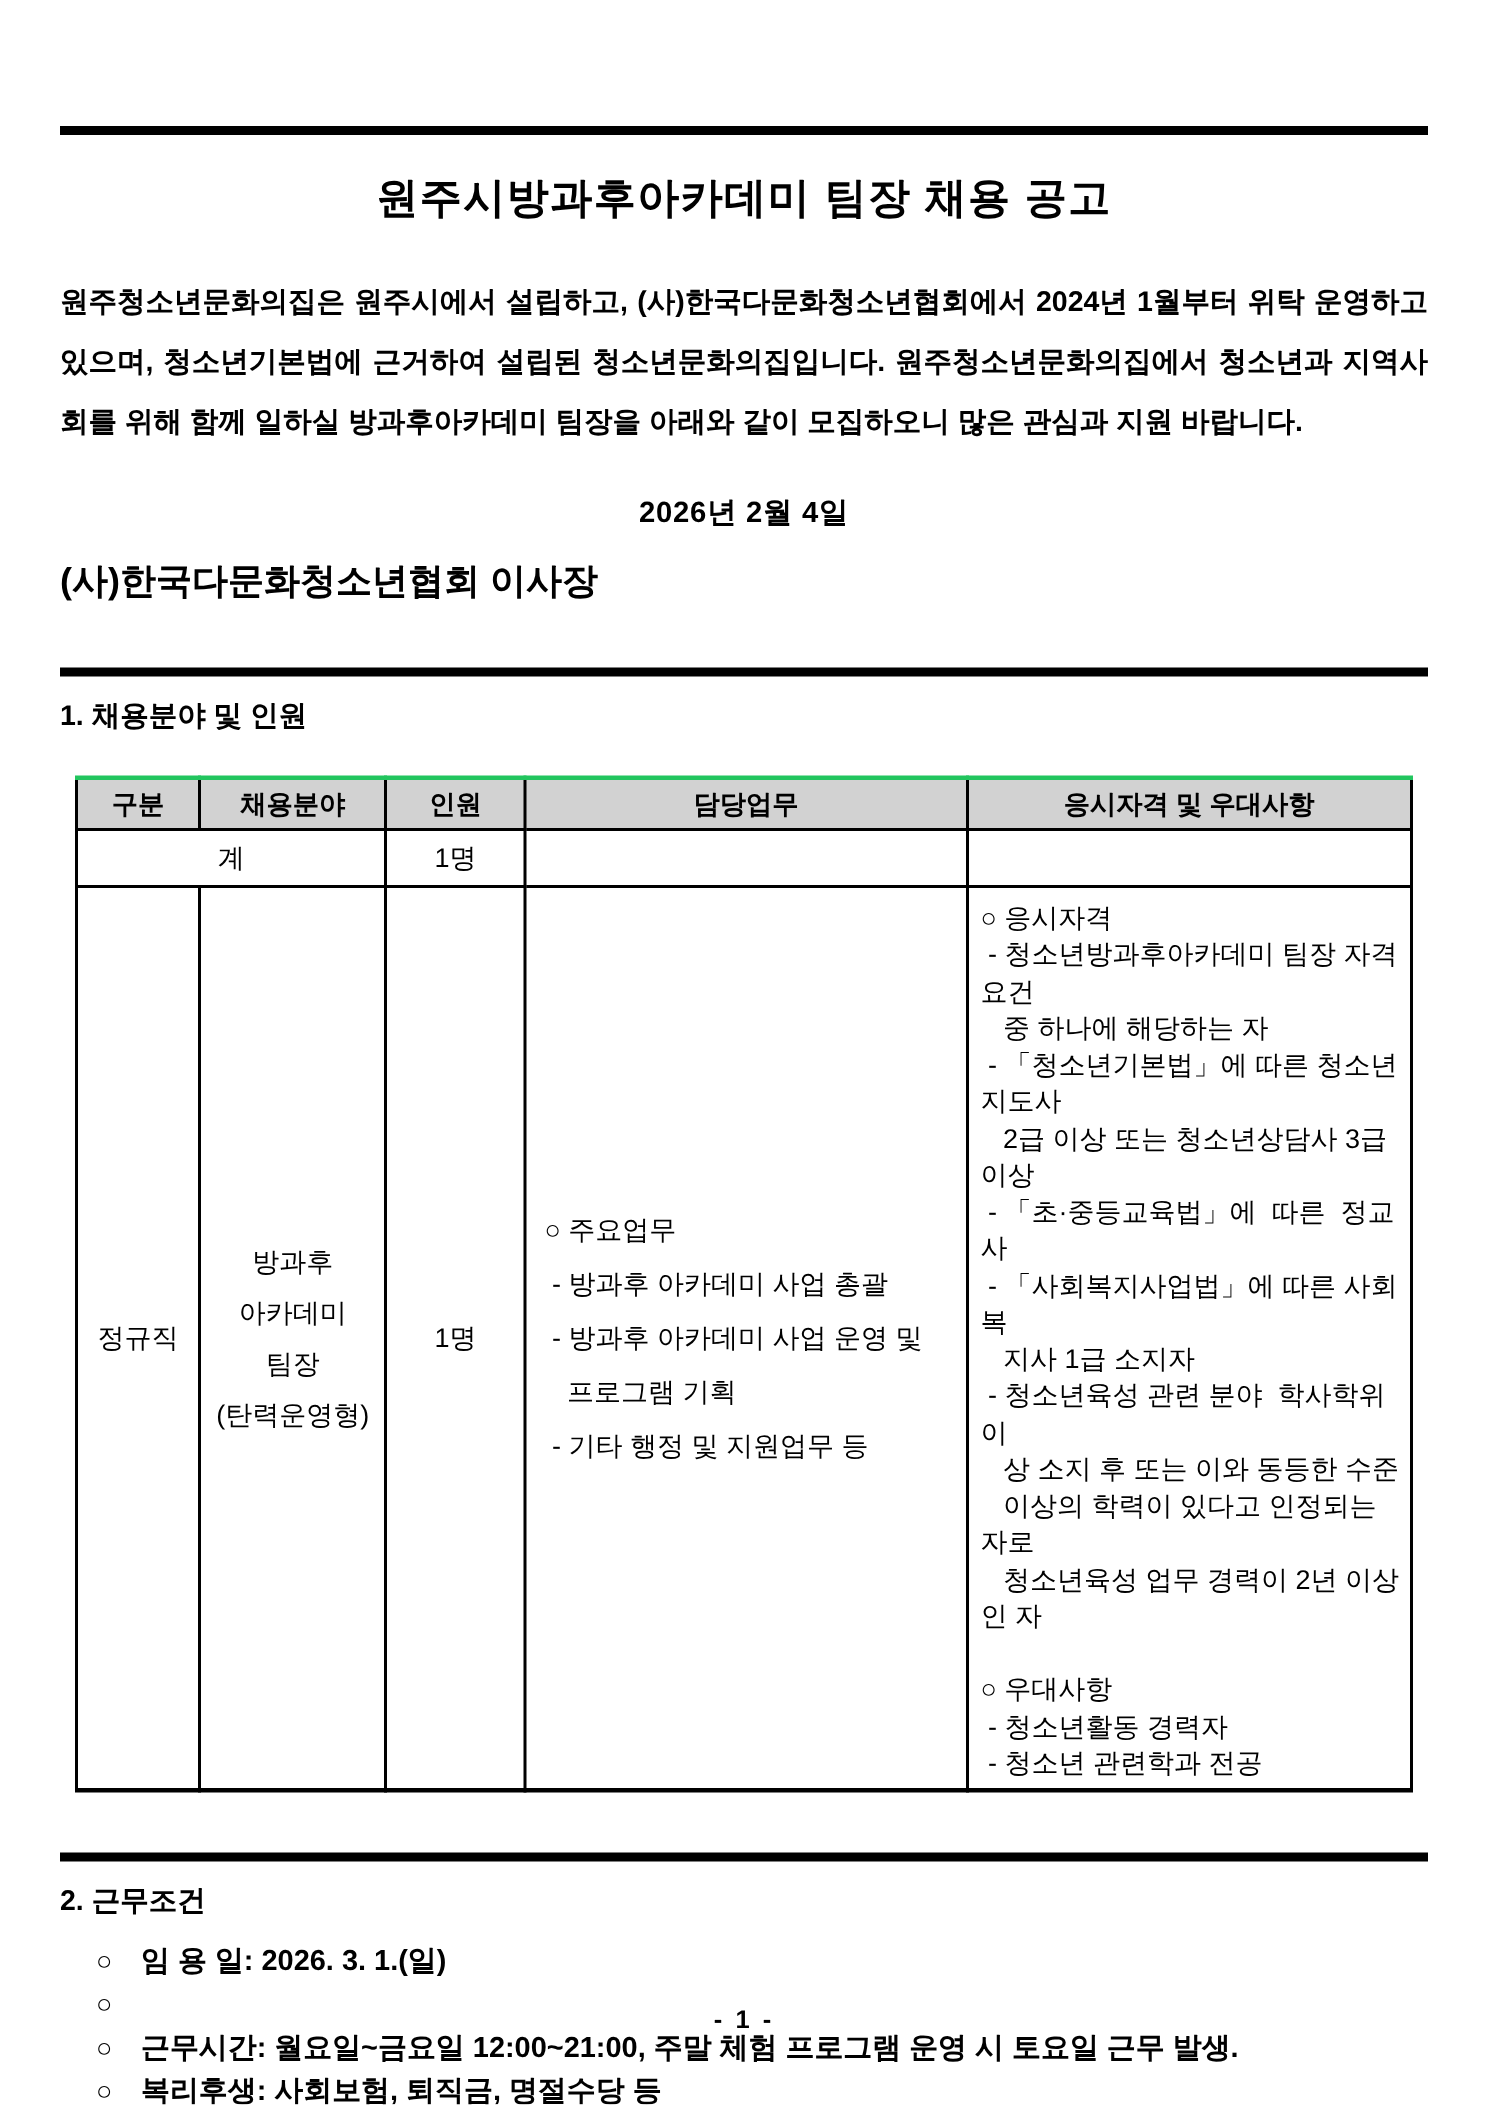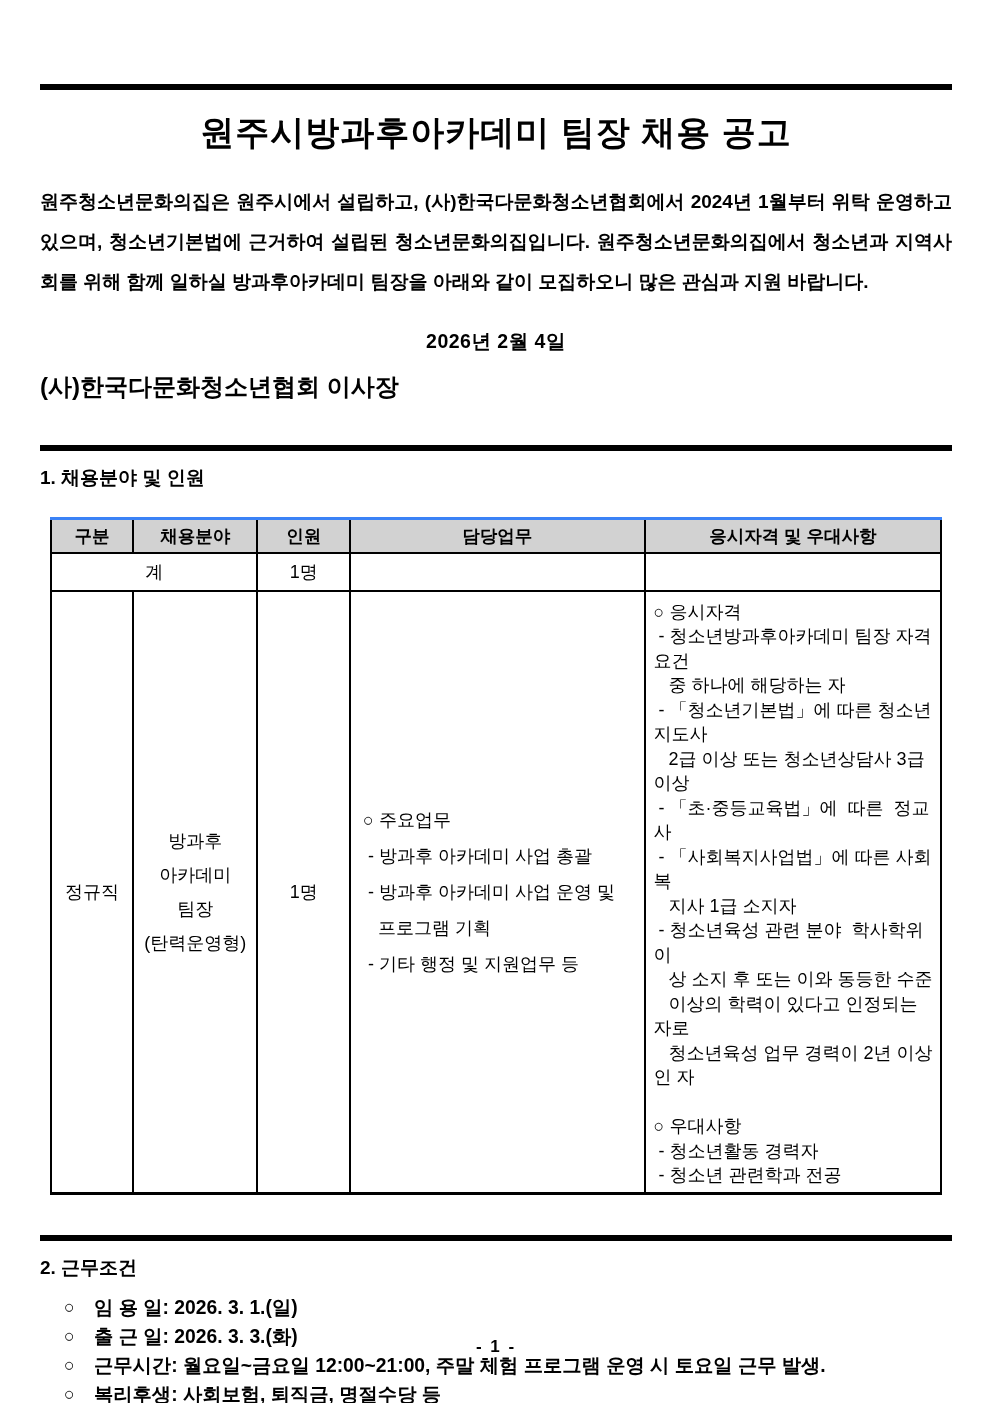--- a/index.html
+++ b/index.html
@@ -22,21 +22,21 @@
     height: 6px;
     background: var(--rule, #000);
   }
   .rule-top { margin-top: 84px; }
   .rule-mid1 { margin-top: 42px; }
   .rule-mid2 { margin-top: 40px; }
 
   .doc-title {
     margin-top: 20px;
     text-align: center;
-    font-size: 34px;
+    font-size: 28px;
     line-height: 44px;
     font-weight: bold;
     letter-spacing: 1px;
   }
 
   .intro {
     margin-top: 28px;
     font-size: 19px;
     line-height: 40px;
     font-weight: bold;
@@ -63,21 +63,21 @@
     font-size: 19px;
     line-height: 30px;
     font-weight: bold;
   }
 
   table.recruit {
     margin: 24px 10px 0 10px;
     width: 892px;
     border-collapse: collapse;
     table-layout: fixed;
-    border-top: 3px solid #3b82f6;
+    border-top: 3px solid #22c55e;
     border-bottom: 3px solid #000;
   }
   table.recruit th, table.recruit td {
     border: 2px solid #000;
     vertical-align: middle;
   }
   table.recruit th {
     background: var(--table-header-bg, #d2d2d2);
     height: 34px;
     font-size: 17.5px;
@@ -210,21 +210,20 @@
 
     <h2 class="section-heading">2. 근무조건</h2>
 
     <div class="cond-list">
       <div class="cond-row">
         <span class="cond-bullet">○</span>
         <span>임 용 일: 2026. 3. 1.(일)</span>
       </div>
       <div class="cond-row">
         <span class="cond-bullet">○</span>
-        <span>출 근 일: 2026. 3. 3.(화)</span>
       </div>
       <div class="cond-row">
         <span class="cond-bullet">○</span>
         <span>근무시간: 월요일~금요일 12:00~21:00, 주말 체험 프로그램 운영 시 토요일 근무 발생.</span>
       </div>
       <div class="cond-row">
         <span class="cond-bullet">○</span>
         <span>복리후생: 사회보험, 퇴직금, 명절수당 등</span>
       </div>
 

